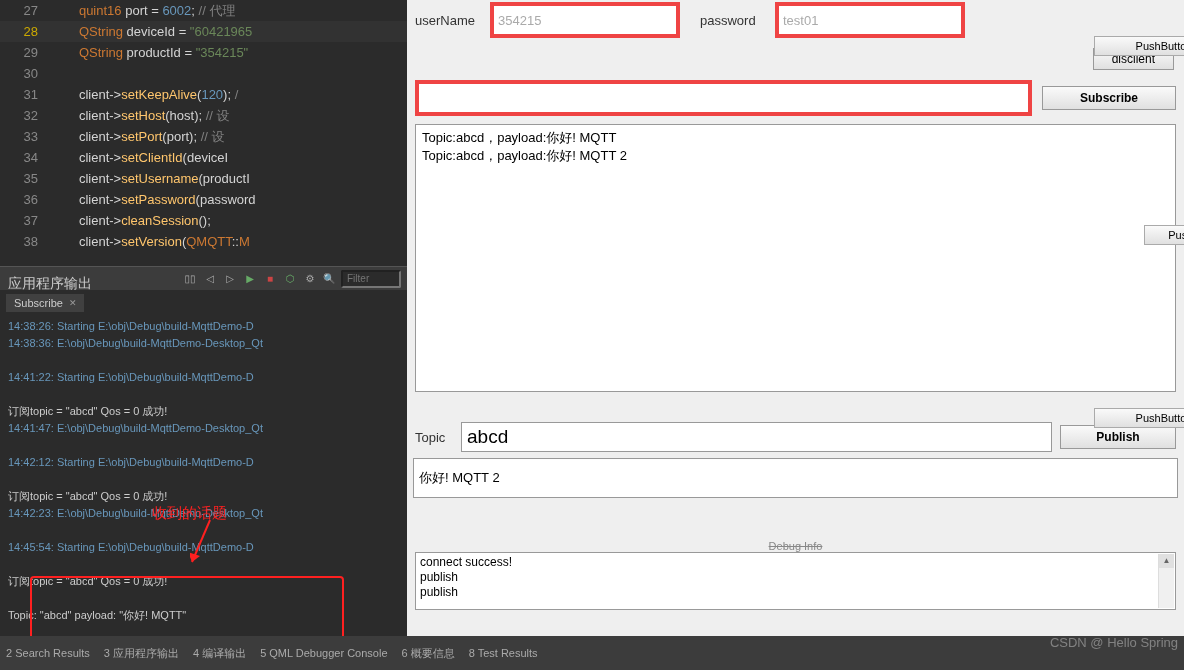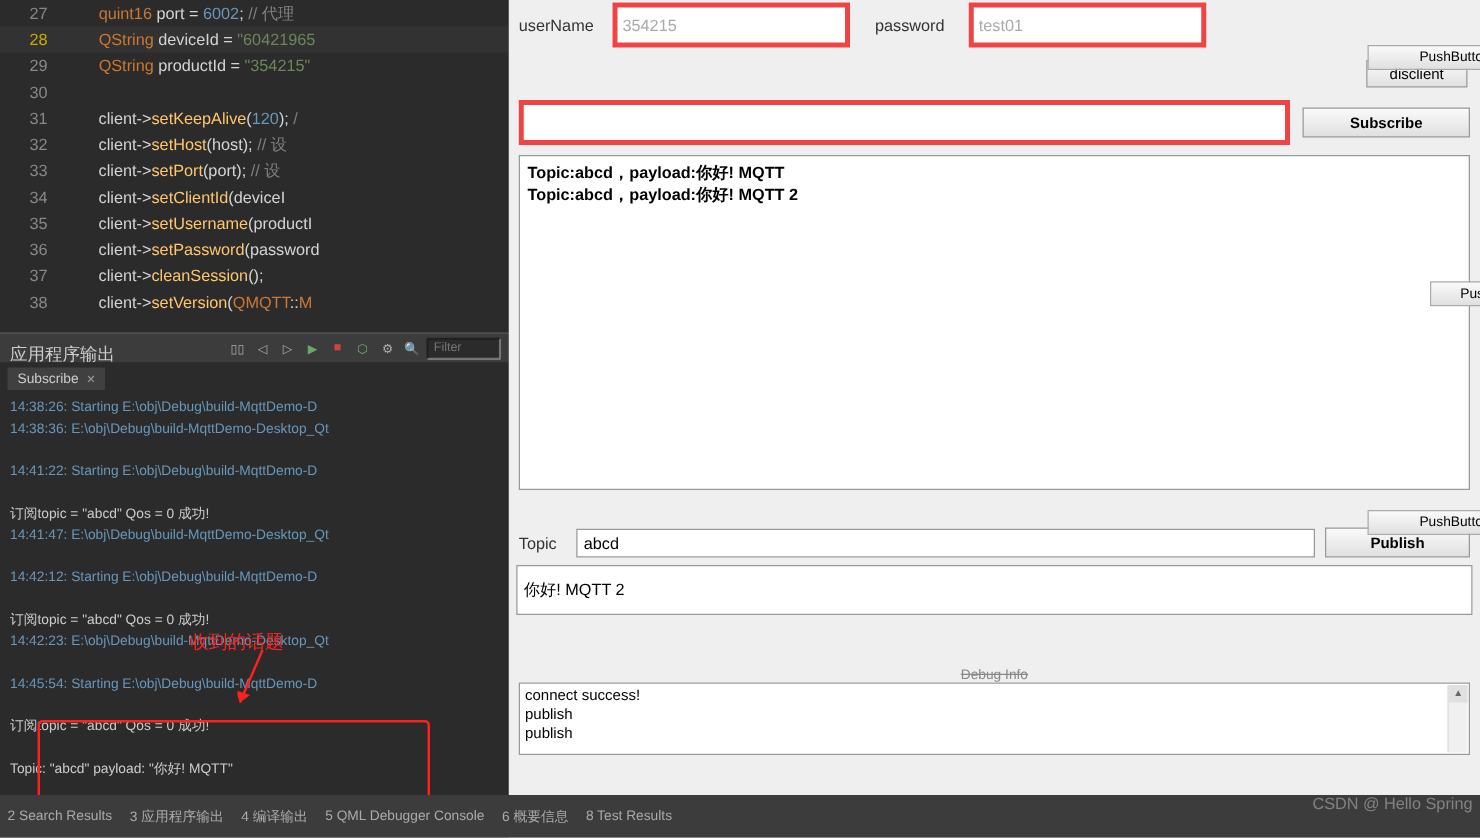--- a/index.html
+++ b/index.html
@@ -36,26 +36,26 @@
 .red-arrow { position: absolute; }
 
 .right-panel { position: absolute; left: 407px; top: 0; width: 777px; height: 670px; background: #efefef; }
 .form-row { display: flex; align-items: center; padding: 4px 8px; gap: 10px; }
 .lbl { font-size: 13px; color: #333; min-width: 65px; }
 .txt-input { border: 4px solid #ef4444; padding: 2px 4px; font-size: 13px; background: #fff; height: 36px; }
 .txt-input.ph { color: #aaa; }
 .btn { background: linear-gradient(#fafafa, #e0e0e0); border: 1px solid #999; padding: 3px 18px; font-size: 12px; cursor: pointer; }
 .btn.big { padding: 4px 12px; font-weight: bold; }
 
-.msg-box { margin: 4px 8px; border: 1px solid #999; background: #fff; padding: 4px 6px; font-size: 13px; font-weight: bold; }
+.msg-box { margin: 4px 8px; border: 1px solid #999; background: #fff; padding: 4px 6px; font-size: 13px; }
 .msg-display { height: 268px; }
 
 .pub-area { margin: 6px; }
 .pub-row { display: flex; align-items: center; gap: 8px; margin: 4px 2px; }
-.topic-input { flex: 1; border: 1px solid #999; padding: 3px 5px; font-size: 13px; }
+.topic-input { flex: 1; border: 1px solid #999; padding: 3px 5px; font-size: 19px; }
 .payload-input { width: 100%; height: 40px; border: 1px solid #999; padding: 3px 5px; font-size: 13px; margin-top: 2px; }
 
 .debug-section { margin: 6px 8px; }
 .debug-header { text-align: center; color: #888; font-size: 11px; text-decoration: line-through; position: relative; }
 .debug-body { border: 1px solid #999; background: #fff; height: 58px; padding: 2px 4px; font-size: 12px; line-height: 15px; position: relative; }
 .debug-scroll { position: absolute; right: 1px; top: 1px; bottom: 1px; width: 16px; background: #f0f0f0; border-left: 1px solid #ddd; }
 .scroll-arrow { height: 14px; background: #e0e0e0; text-align: center; font-size: 8px; color: #666; line-height: 14px; }
 
 .ext-btn { position: absolute; background: linear-gradient(#fafafa, #e0e0e0); border: 1px solid #aaa; padding: 3px 14px; font-size: 11px; right: -50px; }
 

